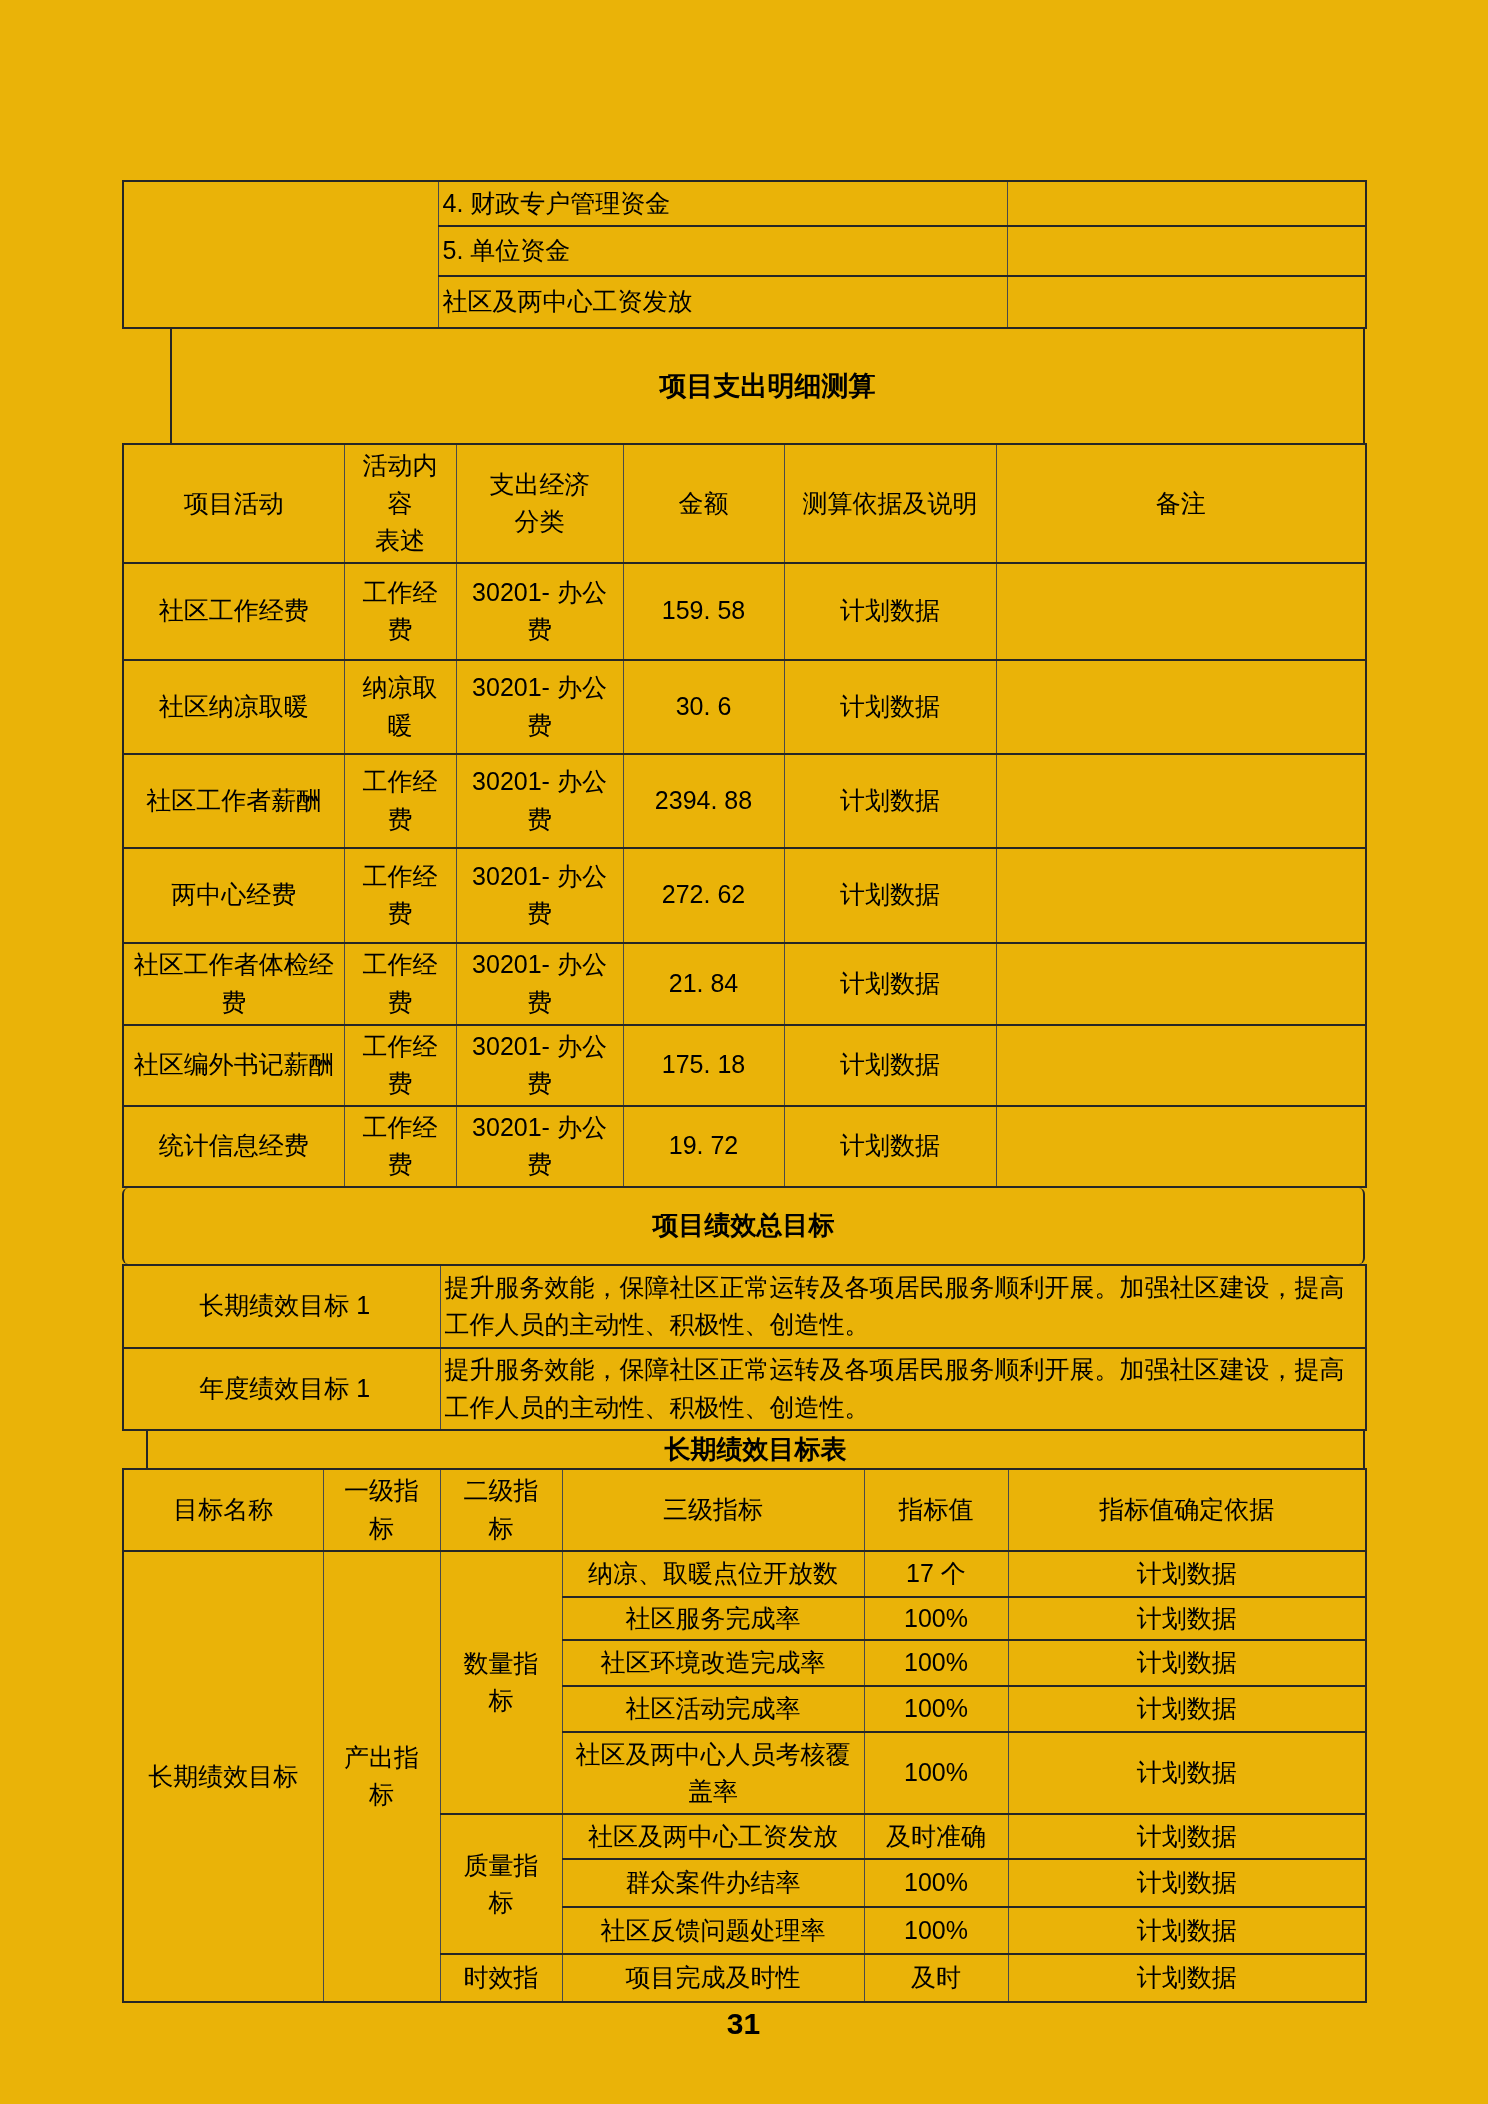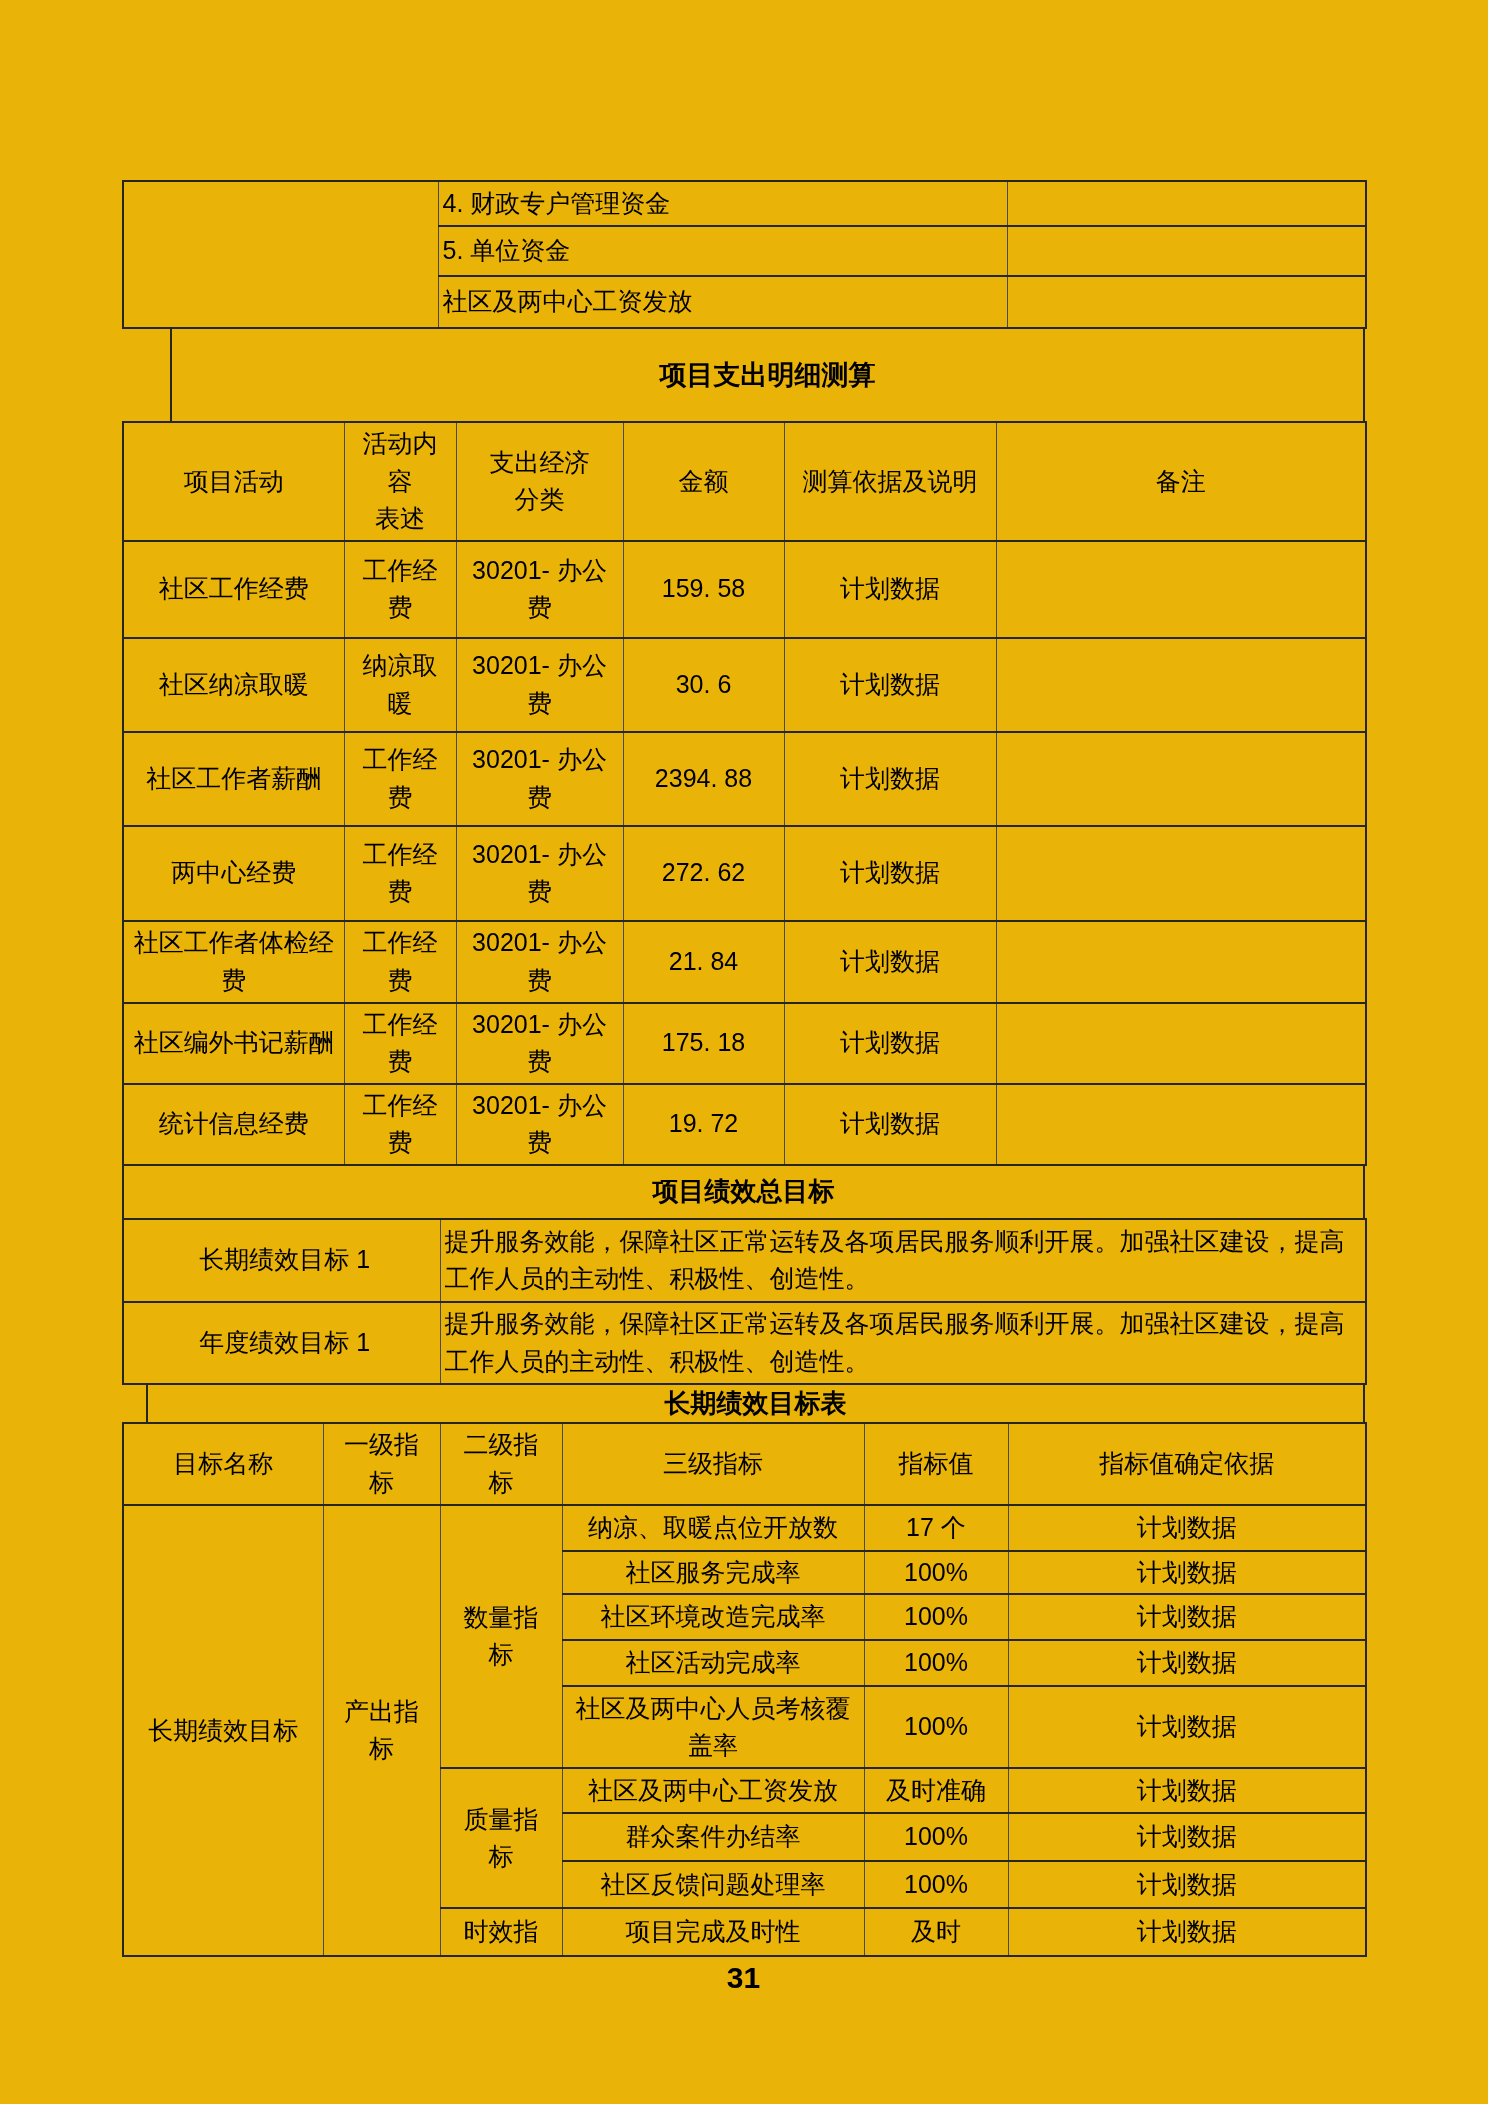--- a/index.html
+++ b/index.html
@@ -23,22 +23,22 @@
     overflow:hidden;
   }
   .al { text-align:left; padding-left:4px; }
   .lbl { text-align:center; padding-left:12px; }
   .ttl {
     border:2px solid #262626; border-top:none; border-bottom:none;
     display:flex; align-items:center; justify-content:center;
     font-weight:bold; text-align:center; box-sizing:border-box;
     white-space:pre-line;
   }
-  .ttl-big { height:92px; font-size:27px;margin-left:48px; }
-  .ttl-mid { height:52px; font-size:26px; }
+  .ttl-big { height:114px; font-size:27px;margin-left:48px; }
+  .ttl-mid { height:76px; font-size:26px;border-radius:6px; }
   .ttl-sml { height:37px; font-size:26px;margin-left:24px; }
   .pagenum { text-align:center; font-weight:bold; font-size:30px; padding-top:4px; }
 </style>
 </head>
 <body>
 
 <div class="page">
   <div class="sheet">
 
     <table>

